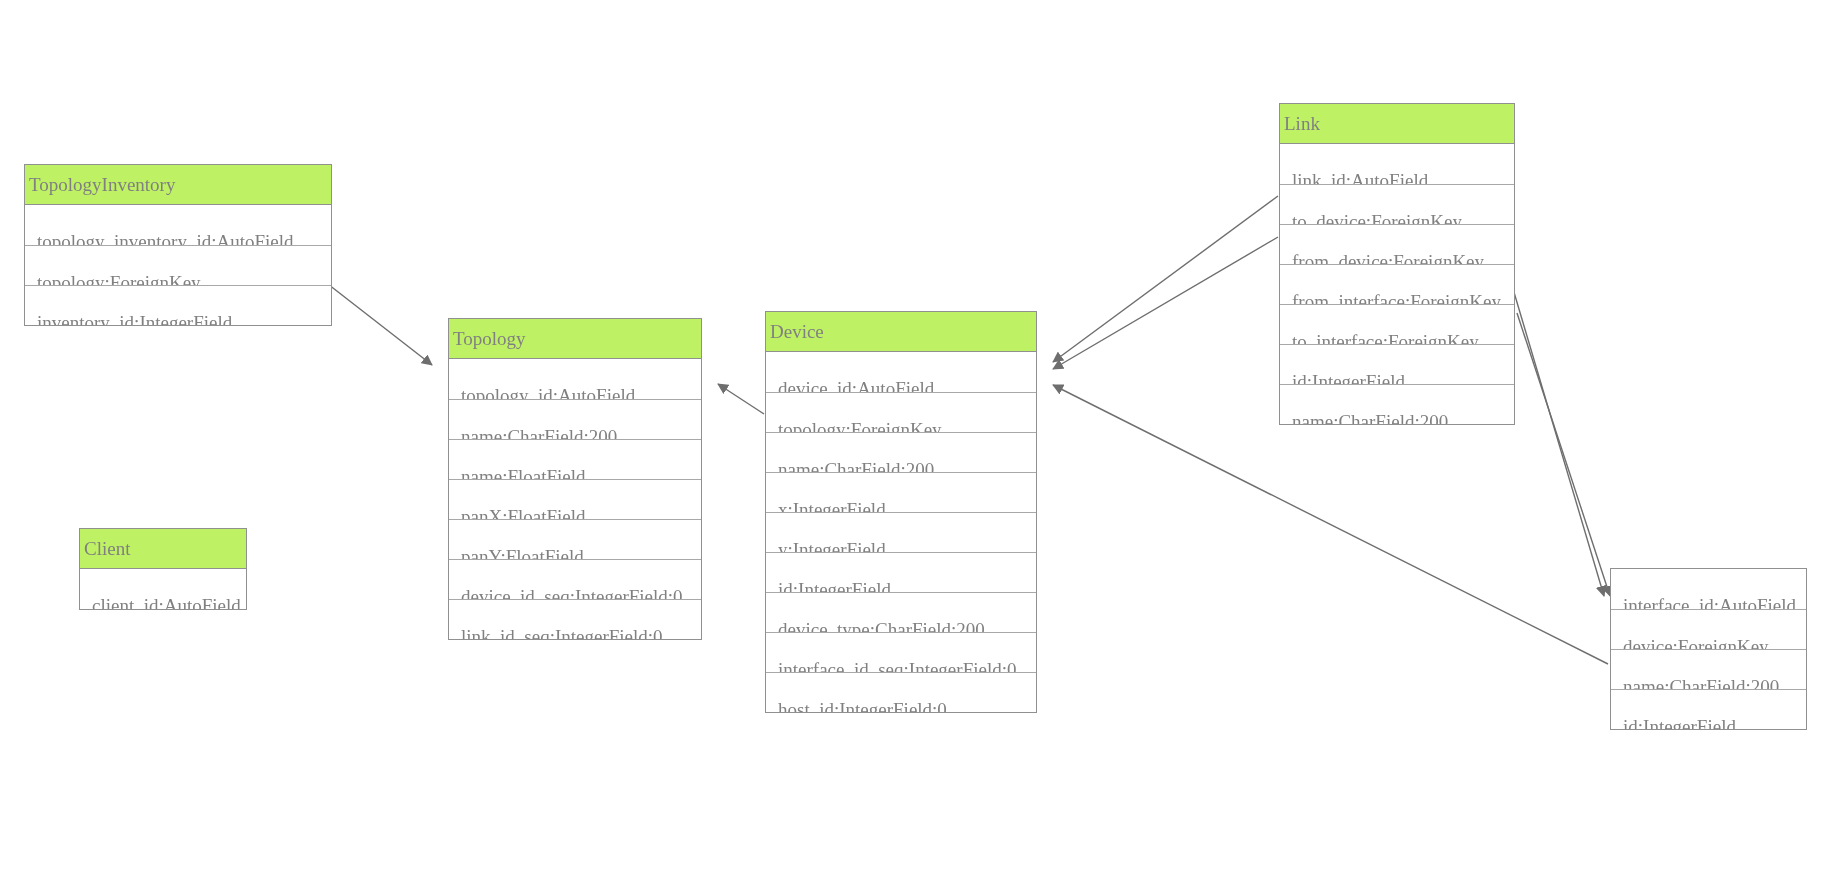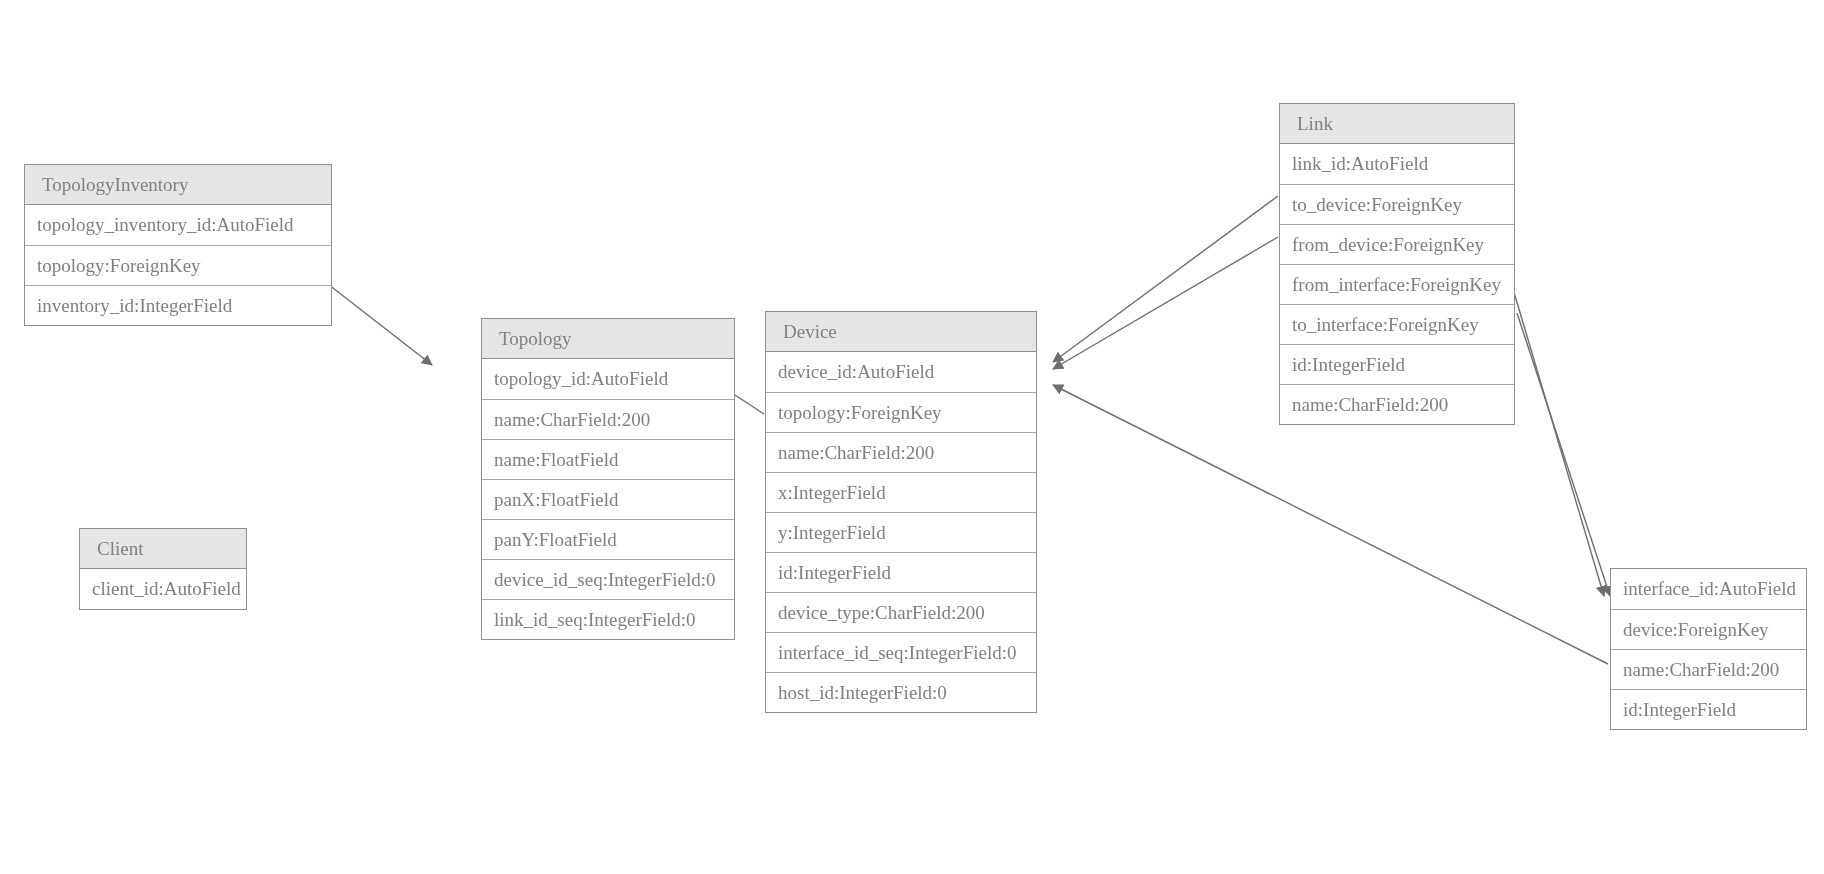--- a/index.html
+++ b/index.html
@@ -29,38 +29,38 @@
   }
   .entity {
     position: absolute;
     box-sizing: border-box;
     border: 1px solid #909090;
     background: #ffffff;
     z-index: 2;
   }
   .entity-header {
     box-sizing: border-box;
-    background: #e5e5e5;
+    background: #bef264;
     border-bottom: 1px solid #909090;
     color: #808080;
     font-size: 19px;
     line-height: 40px;
     height: 40px;
-    padding: 0 0 0 17px;
+    padding: 0 0 0 4px;
     white-space: nowrap;
     overflow: hidden;
   }
   .entity-row {
     box-sizing: border-box;
     border-top: 1px solid #a8a8a8;
     color: #808080;
     font-size: 19px;
     line-height: 40px;
     height: 40px;
-    padding: 0 8px 0 12px;
+    padding: 17px 8px 0 12px;
     white-space: nowrap;
     overflow: hidden;
   }
   .entity-row:first-child {
     border-top: none;
   }
   .entity-body { }
 </style>
 </head>
 <body>
@@ -98,21 +98,21 @@
     </div>
   </div>
 
   <div class="entity" style="left:79px; top:528px; width:168px;">
     <div class="entity-header">Client</div>
     <div class="entity-body">
       <div class="entity-row">client_id:AutoField</div>
     </div>
   </div>
 
-  <div class="entity" style="left:448px; top:318px; width:254px;margin-left:33px;">
+  <div class="entity" style="left:448px; top:318px; width:254px;">
     <div class="entity-header">Topology</div>
     <div class="entity-body">
       <div class="entity-row">topology_id:AutoField</div>
       <div class="entity-row">name:CharField:200</div>
       <div class="entity-row">name:FloatField</div>
       <div class="entity-row">panX:FloatField</div>
       <div class="entity-row">panY:FloatField</div>
       <div class="entity-row">device_id_seq:IntegerField:0</div>
       <div class="entity-row">link_id_seq:IntegerField:0</div>
     </div>

